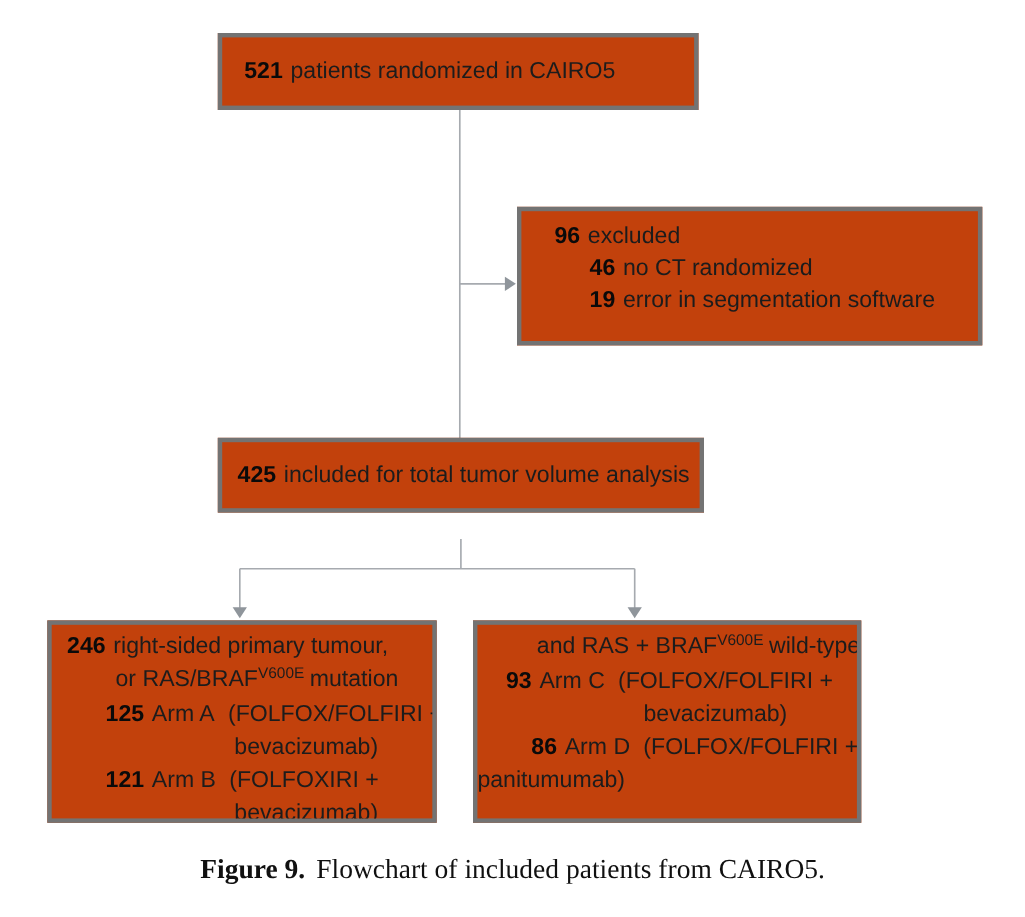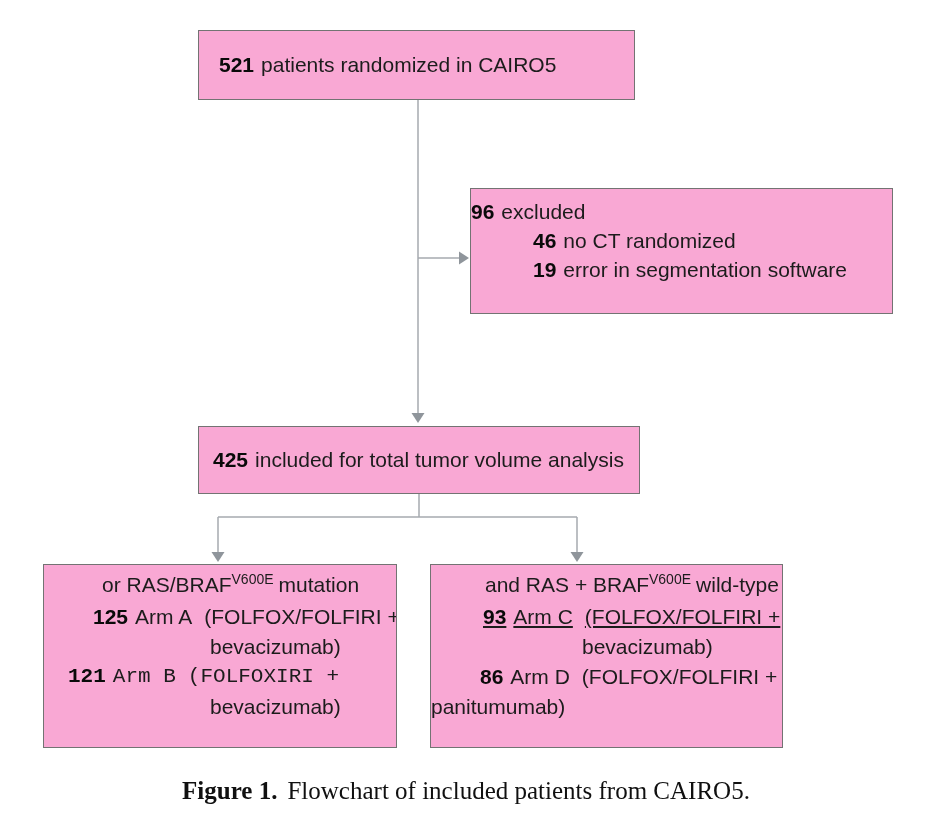--- a/index.html
+++ b/index.html
@@ -9,57 +9,57 @@
     background:#ffffff;
     font-family:"Liberation Sans", sans-serif;
     overflow:hidden;
   }
   svg.connectors {
     position:absolute; left:0; top:0; width:932px; height:834px;
     pointer-events:none;
   }
   .box {
     position:absolute;
-    background:#f9a8d4;
-    border:1px solid #737373;
+    background:#c2410c;
+    border:4px solid #737373;
     box-sizing:border-box;
     color:#1c1c1c;
     font-size:21px;
     overflow:hidden;
   }
   .num { font-weight:bold; color:#0a0a0a; margin-right:7px; }
   .line { white-space:nowrap; }
 
   
   .box.single { display:flex; align-items:center; }
   .box.randomized { left:198px; top:30px;  width:437px; height:70px; padding-left:20px; }
-  .box.included   { left:198px; top:426px; width:442px; height:68px; padding-left:14px; }
+  .box.included   { left:198px; top:398px; width:442px; height:68px; padding-left:14px; }
 
   
   .box.excluded { left:470px; top:188px; width:423px; height:126px; padding-top:8px; }
   .box.excluded .line { line-height:29px; }
-  .box.excluded .lx1 { }
+  .box.excluded .lx1 { padding-left:30px; }
   .box.excluded .lsub { padding-left:62px; }
 
   
   .box.bottom { top:564px; height:184px; padding-top:5px; }
   .box.bottom .line { line-height:30px; }
   .box.rightsided { left:43px;  width:354px; }
   .box.leftsided  { left:430px; width:353px; }
 
   .box.rightsided .l1 { padding-left:14px; }
   .box.rightsided .l2 { padding-left:58px; }
   .box.rightsided .l3 { padding-left:49px; }
   .box.rightsided .l4 { padding-left:166px; }
-  .box.rightsided .l5 { padding-left:24px;font-family:Liberation Mono, monospace; }
+  .box.rightsided .l5 { padding-left:49px; }
   .box.rightsided .l6 { padding-left:166px; }
 
   .box.leftsided .l1 { padding-left:14px; }
   .box.leftsided .l2 { padding-left:54px; }
-  .box.leftsided .l3 { padding-left:52px;text-decoration:underline; }
+  .box.leftsided .l3 { padding-left:26px; }
   .box.leftsided .l4 { padding-left:151px; }
   .box.leftsided .l5 { padding-left:49px; }
   .box.leftsided .l6 { }
 
   .sup { font-size:14px; position:relative; top:-8px; }
   .sup-post { margin-left:5px; }
   .arm-label { margin-right:12px; }
 
   .caption {
     position:absolute; left:0; top:777px; width:932px;
@@ -108,20 +108,23 @@
     </div>
   </div>
 
   <div class="box single included">
     <div class="line">
       <span class="num">425</span><span>included for total tumor volume analysis</span>
     </div>
   </div>
 
   <div class="box bottom rightsided">
+    <div class="line l1">
+      <span class="num">246</span><span>right-sided primary tumour,</span>
+    </div>
     <div class="line l2">
       <span>or RAS/BRAF</span><span class="sup">V600E</span><span class="sup-post">mutation</span>
     </div>
     <div class="line l3">
       <span class="num">125</span><span class="arm-label">Arm A</span><span>(FOLFOX/FOLFIRI +</span>
     </div>
     <div class="line l4">
       <span>bevacizumab)</span>
     </div>
     <div class="line l5">
@@ -144,16 +147,16 @@
     </div>
     <div class="line l5">
       <span class="num">86</span><span class="arm-label">Arm D</span><span>(FOLFOX/FOLFIRI +</span>
     </div>
     <div class="line l6">
       <span>panitumumab)</span>
     </div>
   </div>
 
   <div class="caption">
-    <span class="cap-bold">Figure 1.</span><span>Flowchart of included patients from CAIRO5.</span>
+    <span class="cap-bold">Figure 9.</span><span>Flowchart of included patients from CAIRO5.</span>
   </div>
 
 </div>
 
 </body></html>

